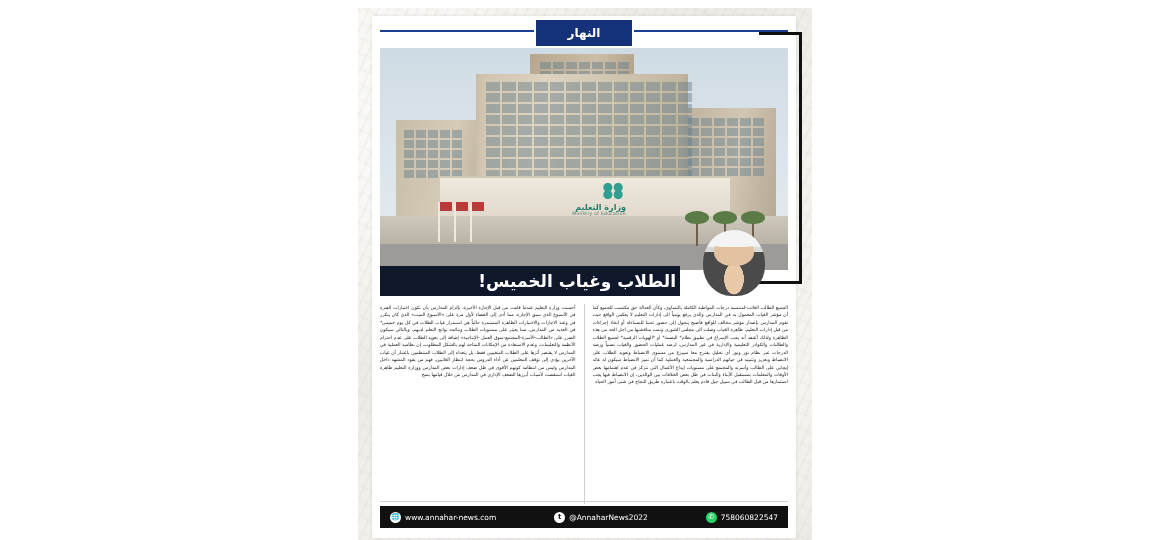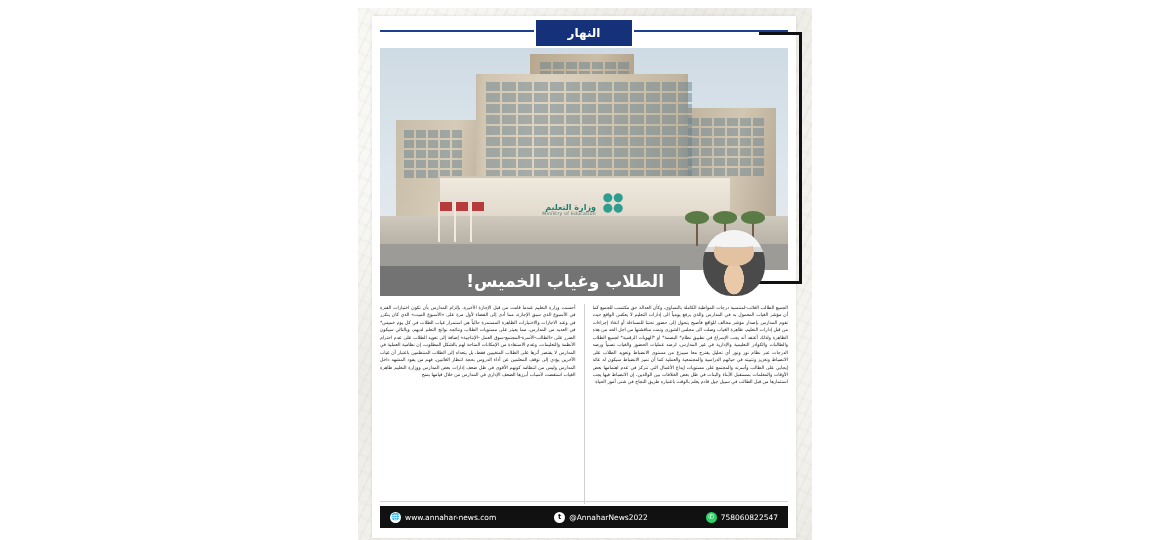--- a/index.html
+++ b/index.html
@@ -161,22 +161,23 @@
   }
   .podium {
     position: absolute;
     left: 60px; top: 128px; width: 290px; height: 48px;
     background: linear-gradient(#efe9de, #ddd5c7);
     border-top: 2px solid #cfc6b6;
   }
   .logo-panel {
     position: absolute;
     left: 150px; top: 134px; width: 96px; height: 34px;
-    display: flex; align-items: flex-end; gap: 4px;
+    display: flex; align-items: flex-start; gap: 4px;
     direction: rtl;
+    flex-direction: column;
   }
   .logo-mark {
     width: 26px; height: 26px;
     background:
       radial-gradient(circle at 30% 30%, #2f9d8f 0 4px, transparent 5px),
       radial-gradient(circle at 70% 30%, #2f9d8f 0 4px, transparent 5px),
       radial-gradient(circle at 30% 70%, #2f9d8f 0 4px, transparent 5px),
       radial-gradient(circle at 70% 70%, #2f9d8f 0 4px, transparent 5px);
   }
   .logo-txt {
@@ -227,25 +228,25 @@
     z-index: 6;
   }
 
   
   .titlebar {
     position: absolute;
     left: 8px;
     top: 250px;
     width: 300px;
     height: 30px;
-    background: #737373;
+    background: #0f172a;
     display: flex;
     align-items: center;
     justify-content: flex-start;
-    padding-right: 16px;
+    padding-right: 4px;
     box-sizing: border-box;
     z-index: 8;
   }
   .titlebar .t {
     color: #ffffff;
     font-size: 17px;
     font-weight: bold;
     direction: rtl;
   }
 

